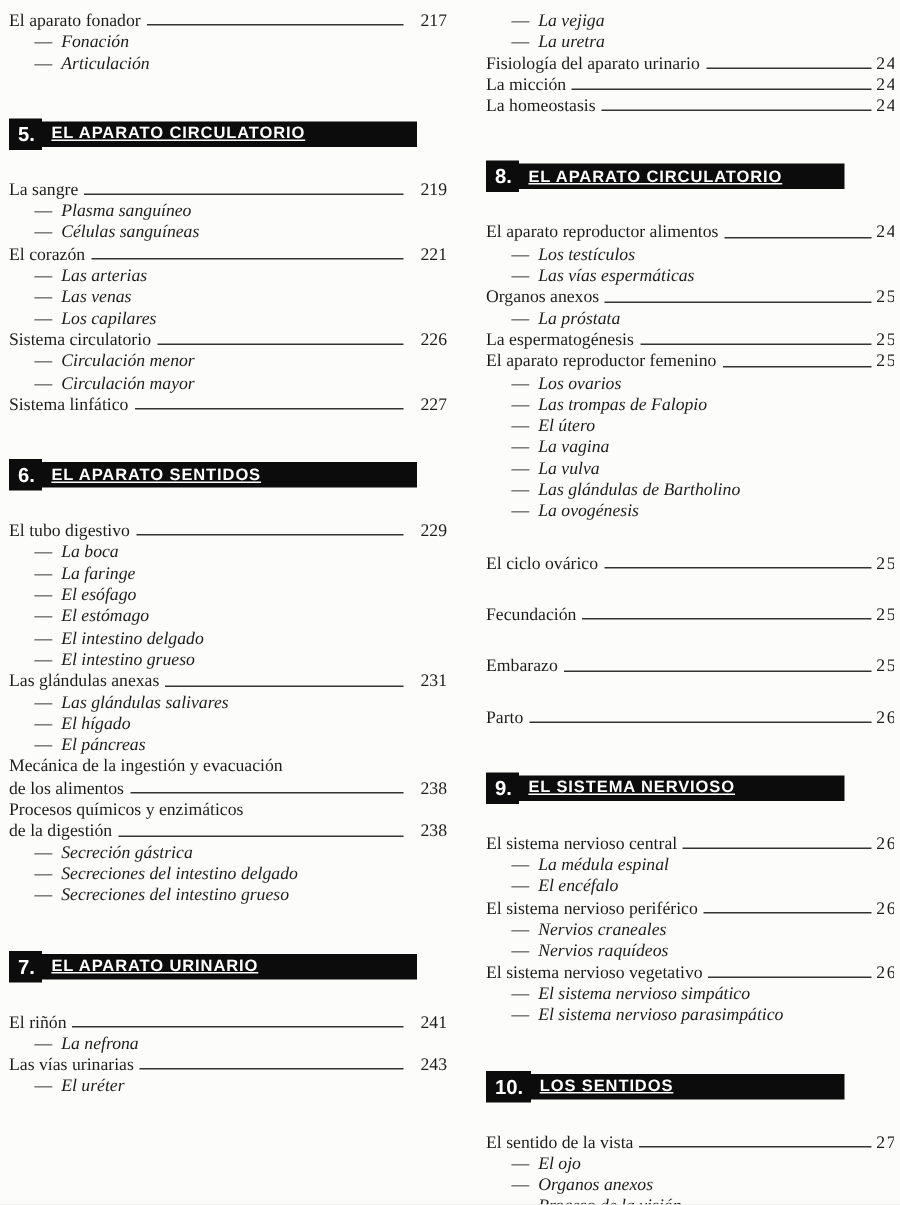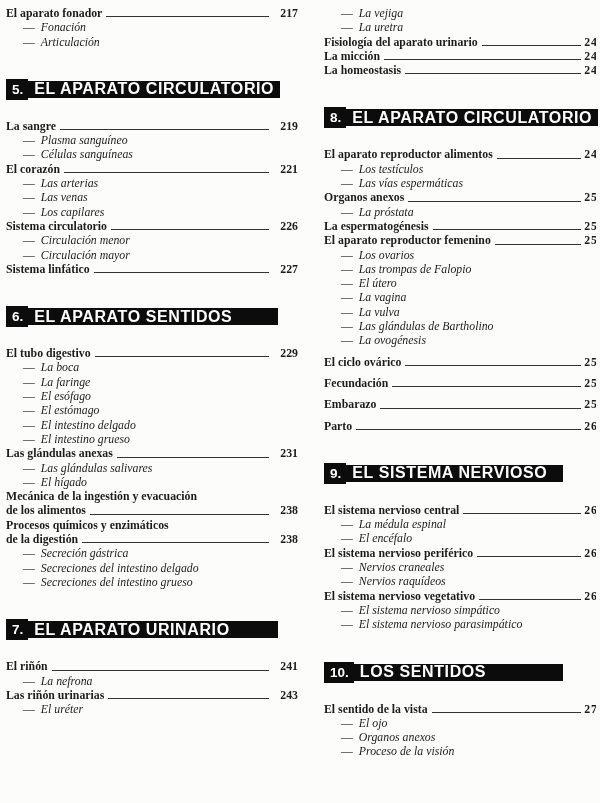--- a/index.html
+++ b/index.html
@@ -8,23 +8,23 @@
     font-family:"Liberation Serif",serif;
     box-sizing:border-box;padding:6px 4px 0 6px;overflow:hidden;position:relative;
   }
   .columns{display:flex;gap:26px;height:100%;}
   .col{min-width:0;}
   .col-left{flex:0 0 292px;}
   .col-right{flex:1 1 auto;}
 
   .toc-entry{
     display:flex;align-items:flex-start;white-space:nowrap;
-    font-size:11.8px;line-height:14.3px;height:14.3px;overflow:hidden;font-weight:bold;
-  }
-  .toc-entry.spaced{margin-top:7px;}
+    font-size:11.8px;line-height:14.3px;height:14.3px;overflow:hidden;
+  }
+  .toc-entry.spaced{margin-top:20px;}
   .entry-text{flex:0 0 auto;}
   .leader{
     flex:1 1 auto;min-width:6px;height:0;
     border-bottom:1.2px solid #333;
     align-self:flex-end;margin:0 3px 3px 4px;
   }
   .page-number{flex:0 0 auto;text-align:right;min-width:26px;}
   .col-right .page-number{min-width:13px;margin-right:-2px;letter-spacing:1px;overflow:hidden;}
 
   .toc-sub{
@@ -45,21 +45,21 @@
     background:#0c0c0c;color:#fff;
     font-family:"Liberation Sans",sans-serif;font-weight:bold;font-size:13.5px;
     display:flex;align-items:center;padding:0 5px 0 6px;flex:0 0 auto;
   }
   .chapter-bar{
     background:#0c0c0c;color:#fff;flex:1 1 auto;
     display:flex;align-items:center;padding:0 6px;
   }
   .chapter-title{
     font-family:"Liberation Sans",sans-serif;font-weight:bold;
-    font-size:16px;letter-spacing:0.6px;white-space:nowrap;
+    font-size:11px;letter-spacing:0.6px;white-space:nowrap;text-decoration:underline;
   }
 </style>
 </head>
 <body>
 
 <div class="page">
   <div class="columns">
     <div class="col col-left">
         <div class="toc-entry">
           <span class="entry-text">El aparato fonador</span>
@@ -118,20 +118,21 @@
         <div class="toc-sub"><span class="dash">—</span><span class="sub-text">El estómago</span></div>
         <div class="toc-sub"><span class="dash">—</span><span class="sub-text">El intestino delgado</span></div>
         <div class="toc-sub"><span class="dash">—</span><span class="sub-text">El intestino grueso</span></div>
         <div class="toc-entry">
           <span class="entry-text">Las glándulas anexas</span>
           <span class="leader"></span>
           <span class="page-number">231</span>
         </div>
         <div class="toc-sub"><span class="dash">—</span><span class="sub-text">Las glándulas salivares</span></div>
         <div class="toc-sub"><span class="dash">—</span><span class="sub-text">El hígado</span></div>
+        <div class="toc-sub"><span class="dash">—</span><span class="sub-text">El páncreas</span></div>
         <div class="toc-entry-wrap">
           <div class="toc-entry">
             <span class="entry-text">Mecánica de la ingestión y evacuación</span>
           </div>
           <div class="toc-entry">
             <span class="entry-text">de los alimentos</span>
             <span class="leader"></span>
             <span class="page-number">238</span>
           </div>
         </div>
@@ -154,21 +155,21 @@
             <span class="chapter-title">EL APARATO URINARIO</span>
           </span>
         </div>
         <div class="toc-entry">
           <span class="entry-text">El riñón</span>
           <span class="leader"></span>
           <span class="page-number">241</span>
         </div>
         <div class="toc-sub"><span class="dash">—</span><span class="sub-text">La nefrona</span></div>
         <div class="toc-entry">
-          <span class="entry-text">Las riñón urinarias</span>
+          <span class="entry-text">Las vías urinarias</span>
           <span class="leader"></span>
           <span class="page-number">243</span>
         </div>
         <div class="toc-sub"><span class="dash">—</span><span class="sub-text">El uréter</span></div>
       </div>
     <div class="col col-right">
         <div class="toc-sub"><span class="dash">—</span><span class="sub-text">La vejiga</span></div>
         <div class="toc-sub"><span class="dash">—</span><span class="sub-text">La uretra</span></div>
         <div class="toc-entry">
           <span class="entry-text">Fisiología del aparato urinario</span>

